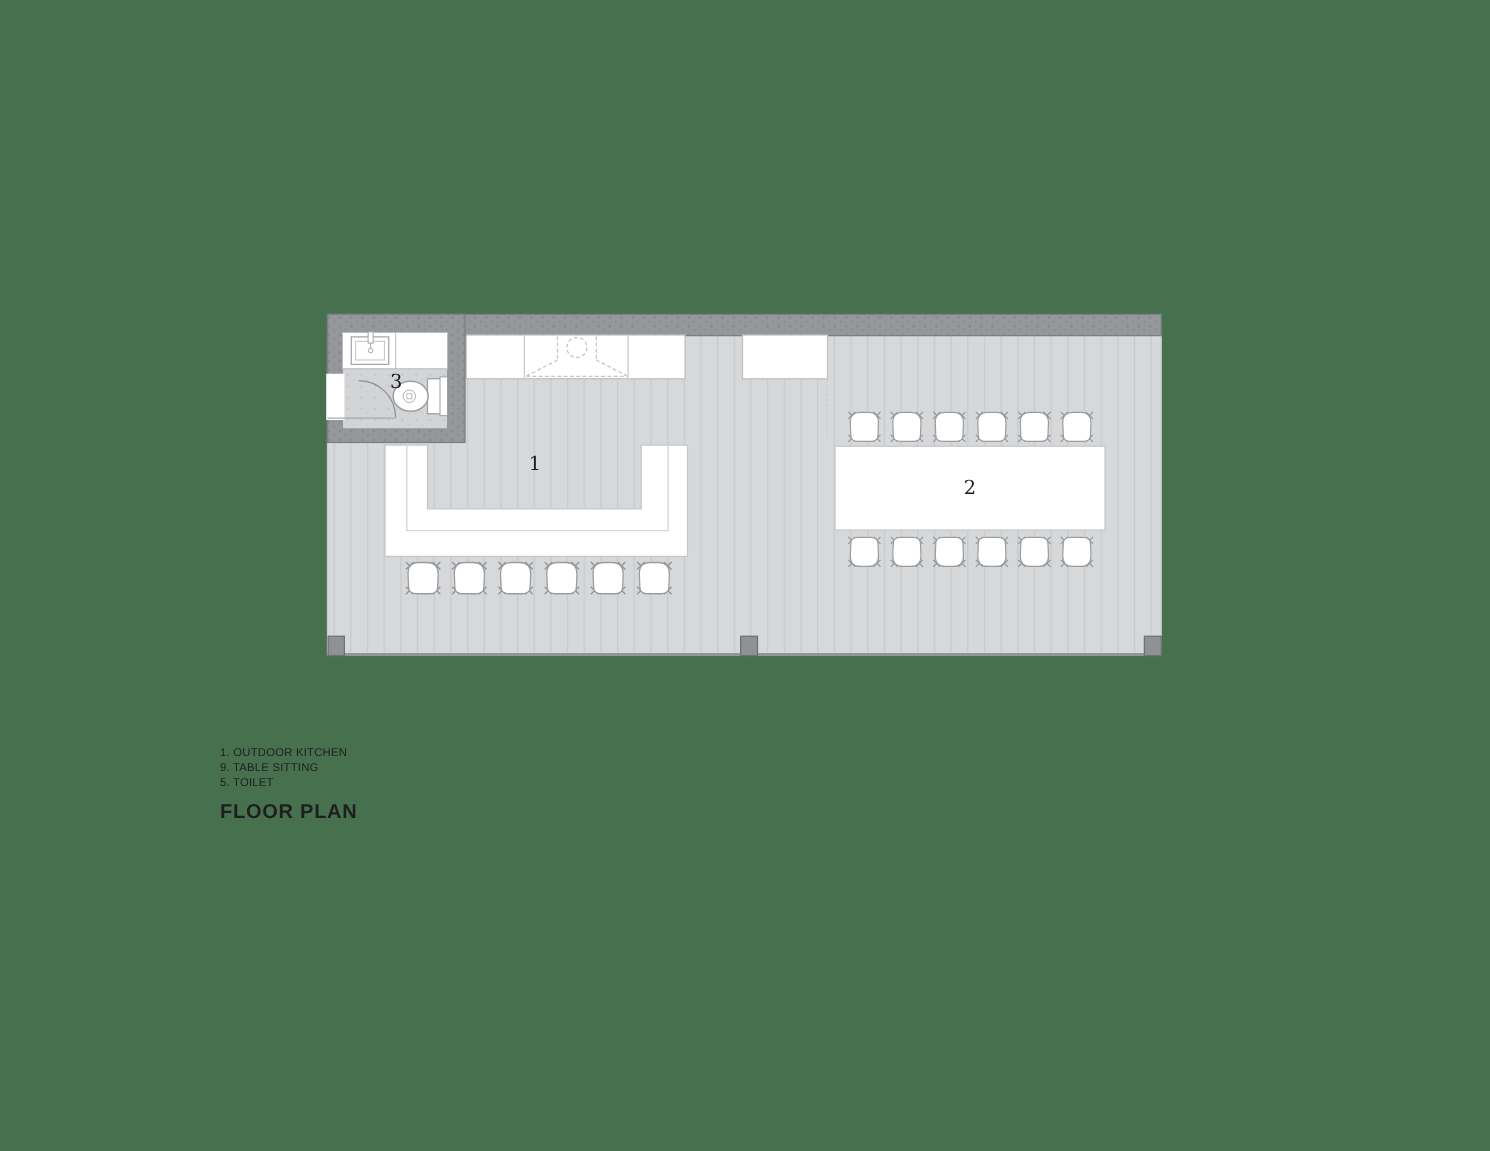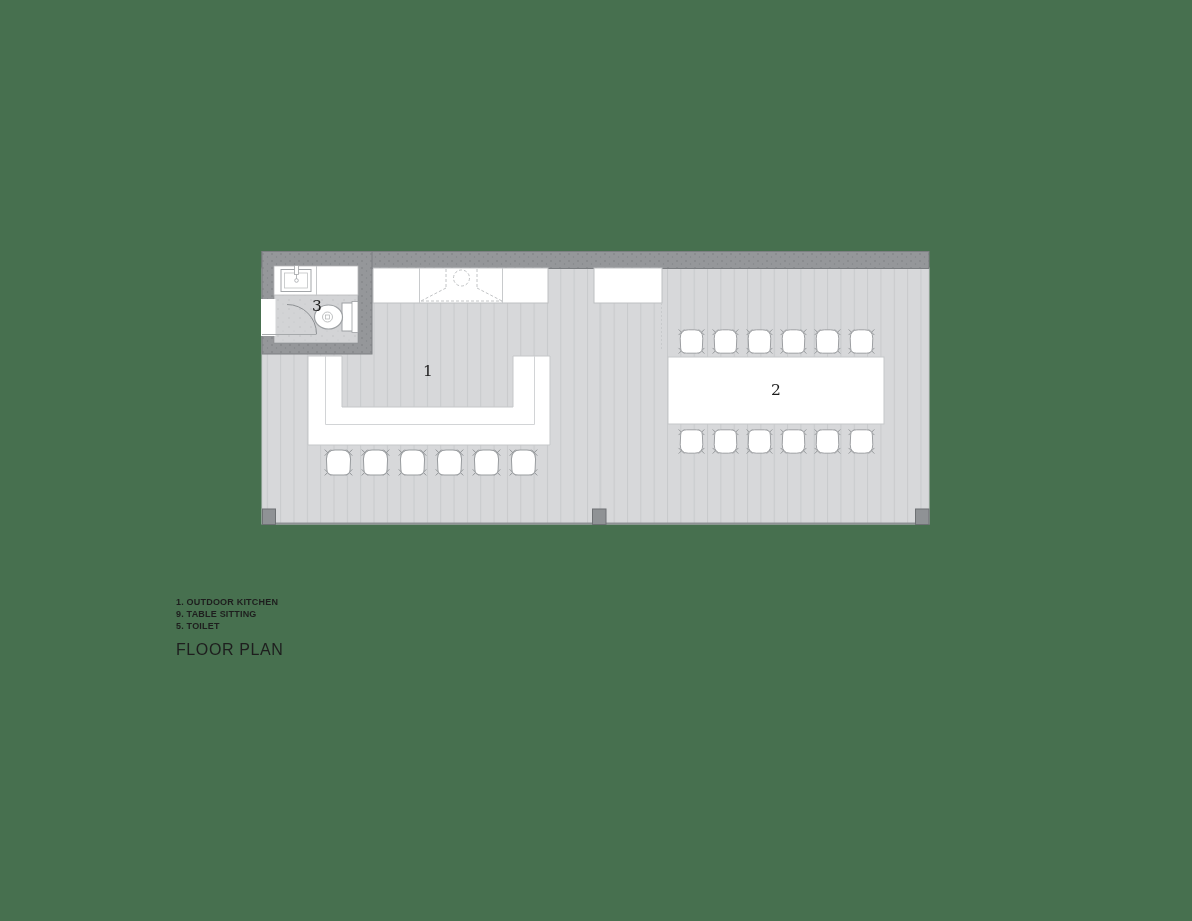--- a/index.html
+++ b/index.html
@@ -7,27 +7,27 @@
     width: 1192px; height: 921px;
     background: var(--background, #47704F);
     font-family: "Liberation Sans", sans-serif;
     position: relative; overflow: hidden;
   }
   .canvas { position: absolute; inset: 0; width: 1192px; height: 921px; }
   svg.plan { position: absolute; left: 0; top: 0; }
   .legend {
     position: absolute; left: 176px; top: 596px;
     color: var(--text, #1E1E1E);
-    font-size: 9px; font-weight: bold; line-height: 12.2px;
+    font-size: 9px; font-weight: normal; line-height: 12.2px;
     letter-spacing: 0.2px;
   }
   .plan-title {
     position: absolute; left: 176px; top: 641px;
     color: var(--text, #1E1E1E);
-    font-size: 16px; font-weight: normal; letter-spacing: 0.6px;
+    font-size: 16px; font-weight: bold; letter-spacing: 0.6px;
   }
   text.room-label {
     font-family: "DejaVu Serif", serif;
     font-size: 15.5px; fill: #1B1B1B; text-anchor: middle;
   }
 </style>
 </head>
 <body>
 
 <div class="canvas">

